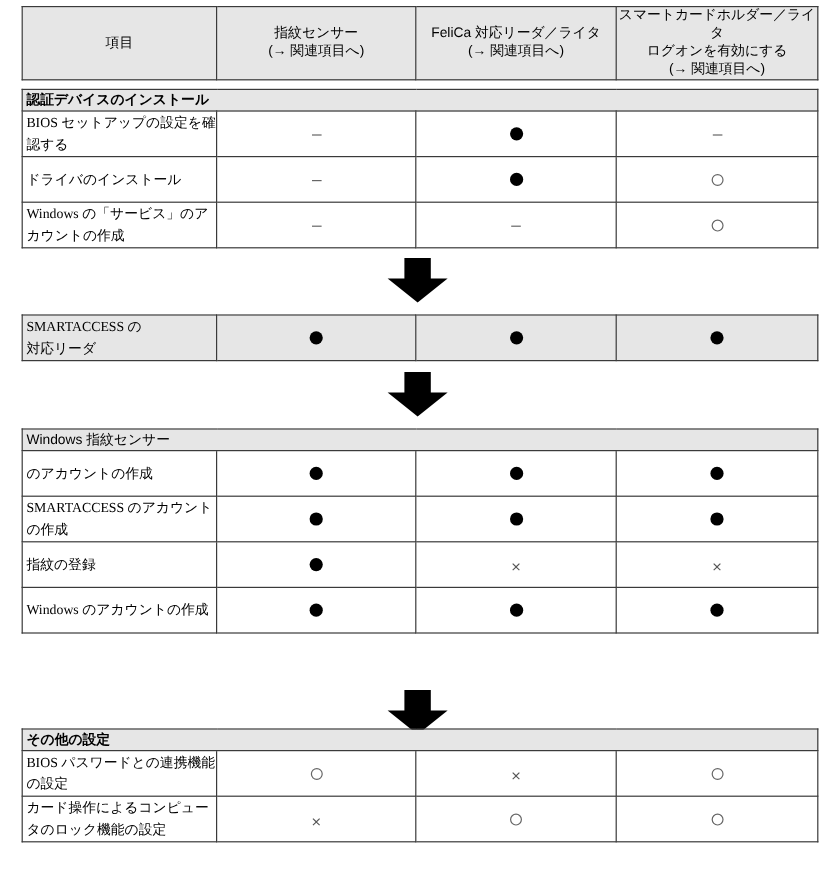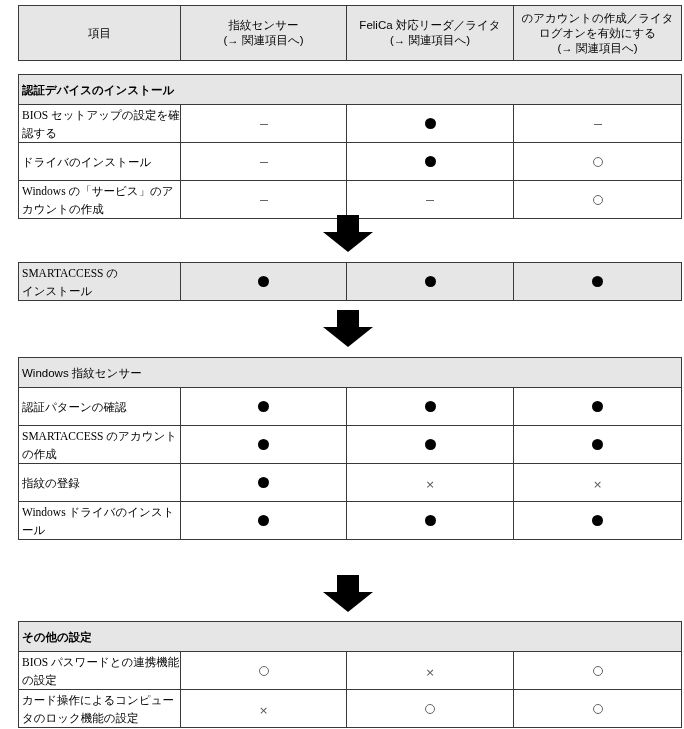--- a/index.html
+++ b/index.html
@@ -1,21 +1,21 @@
 <!DOCTYPE html>
 <html><head>
 <meta charset="utf-8">
 <style>
   html, body { margin: 0; padding: 0; background: #ffffff; }
   body { width: 684px; height: 729px; position: relative; overflow: hidden; color: #000; }
   table { border-collapse: collapse; table-layout: fixed; position: absolute; left: 18px; width: 663px; }
   td, th { border: 1px solid #3a3a3a; padding: 0; box-sizing: border-box; }
   col.c0 { width: 162px; } col.c1 { width: 166px; } col.c2 { width: 167px; } col.c3 { width: 168px; }
   .hdr th { background: #e6e6e6; font-family: "Liberation Sans", sans-serif; font-weight: normal; font-size: 11.5px; line-height: 15px; text-align: center; vertical-align: middle; height: 55px; }
-  .sec th { background: #e6e6e6; font-family: "Liberation Sans", sans-serif; font-weight: bold; font-size: 11.5px; text-align: left; padding-left: 3px; height: 30px; line-height: 16px; }
+  .sec th { background: #e6e6e6; font-family: "Liberation Sans", sans-serif; font-weight: bold; font-size: 11.5px; text-align: left; padding-left: 3px; height: 18px; line-height: 16px; }
   .row td.label { font-family: "Liberation Serif", serif; font-size: 11.5px; line-height: 18px; text-align: left; padding-left: 3px; vertical-align: middle; }
   .row td.val { text-align: center; vertical-align: middle; font-family: "DejaVu Sans", sans-serif; }
   .row td { height: 38px; margin-top: 36px; }
   .gray td { background: #e6e6e6; }
   .sym-filled { display:inline-block; width: 11px; height: 11px; border-radius: 50%; background: #000; }
   .sym-open { display:inline-block; width: 10px; height: 10px; border-radius: 50%; border: 1px solid #666; box-sizing: border-box; }
   .sym-dash { display:inline-block; width: 8px; height: 1px; background: #666; vertical-align: middle; }
   .sym-cross { font-size: 11px; color: #555; font-family: "DejaVu Sans", sans-serif; }
   .arrow { position: absolute; left: 323px; width: 50px; height: 37px; }
   .arrow .shaft { position: absolute; left: 14px; top: 0; width: 22px; height: 18px; background: #000; }
@@ -36,21 +36,21 @@
     <th><span>項目</span></th>
     <th>
       <div>指紋センサー</div>
       <div>(→ 関連項目へ)</div>
     </th>
     <th>
       <div>FeliCa 対応リーダ／ライタ</div>
       <div>(→ 関連項目へ)</div>
     </th>
     <th>
-      <div>のアカウントの作成／ライタ</div>
+      <div>スマートカードホルダー／ライタ</div>
       <div>ログオンを有効にする</div>
       <div>(→ 関連項目へ)</div>
     </th>
   </tr>
 </tbody>
   </table>
 
 <table style="top:74px;">
   <colgroup>
       <col class="c0">
@@ -90,21 +90,21 @@
 
 <table style="top:262px;">
   <colgroup>
       <col class="c0">
       <col class="c1">
       <col class="c2">
       <col class="c3">
     </colgroup>
   <tbody>
       <tr class="row gray">
-    <td class="label" style="padding-right:60px;">SMARTACCESS の インストール</td>
+    <td class="label" style="padding-right:60px;">SMARTACCESS の 対応リーダ</td>
     <td class="val"><span class="sym-filled" title="●"></span></td>
     <td class="val"><span class="sym-filled" title="●"></span></td>
     <td class="val"><span class="sym-filled" title="●"></span></td>
   </tr>
 </tbody>
   </table>
 
 <div class="arrow" style="top:310px;">
     <div class="shaft"></div>
     <div class="head"></div>
@@ -115,52 +115,52 @@
       <col class="c0">
       <col class="c1">
       <col class="c2">
       <col class="c3">
     </colgroup>
   <tbody>
       <tr class="sec">
         <th colspan="4" style="font-weight:normal;">Windows 指紋センサー</th>
       </tr>
   <tr class="row">
-    <td class="label">認証パターンの確認</td>
+    <td class="label">のアカウントの作成</td>
     <td class="val"><span class="sym-filled" title="●"></span></td>
     <td class="val"><span class="sym-filled" title="●"></span></td>
     <td class="val"><span class="sym-filled" title="●"></span></td>
   </tr>
   <tr class="row">
     <td class="label">SMARTACCESS のアカウントの作成</td>
     <td class="val"><span class="sym-filled" title="●"></span></td>
     <td class="val"><span class="sym-filled" title="●"></span></td>
     <td class="val"><span class="sym-filled" title="●"></span></td>
   </tr>
   <tr class="row">
     <td class="label">指紋の登録</td>
     <td class="val"><span class="sym-filled" title="●"></span></td>
     <td class="val"><span class="sym-cross" title="×">×</span></td>
     <td class="val"><span class="sym-cross" title="×">×</span></td>
   </tr>
   <tr class="row">
-    <td class="label">Windows ドライバのインストール</td>
+    <td class="label">Windows のアカウントの作成</td>
     <td class="val"><span class="sym-filled" title="●"></span></td>
     <td class="val"><span class="sym-filled" title="●"></span></td>
     <td class="val"><span class="sym-filled" title="●"></span></td>
   </tr>
 </tbody>
   </table>
 
 <div class="arrow" style="top:575px;">
     <div class="shaft"></div>
     <div class="head"></div>
   </div>
 
-<table style="top:621px;">
+<table style="top:607px;">
   <colgroup>
       <col class="c0">
       <col class="c1">
       <col class="c2">
       <col class="c3">
     </colgroup>
   <tbody>
       <tr class="sec">
         <th colspan="4">その他の設定</th>
       </tr>

